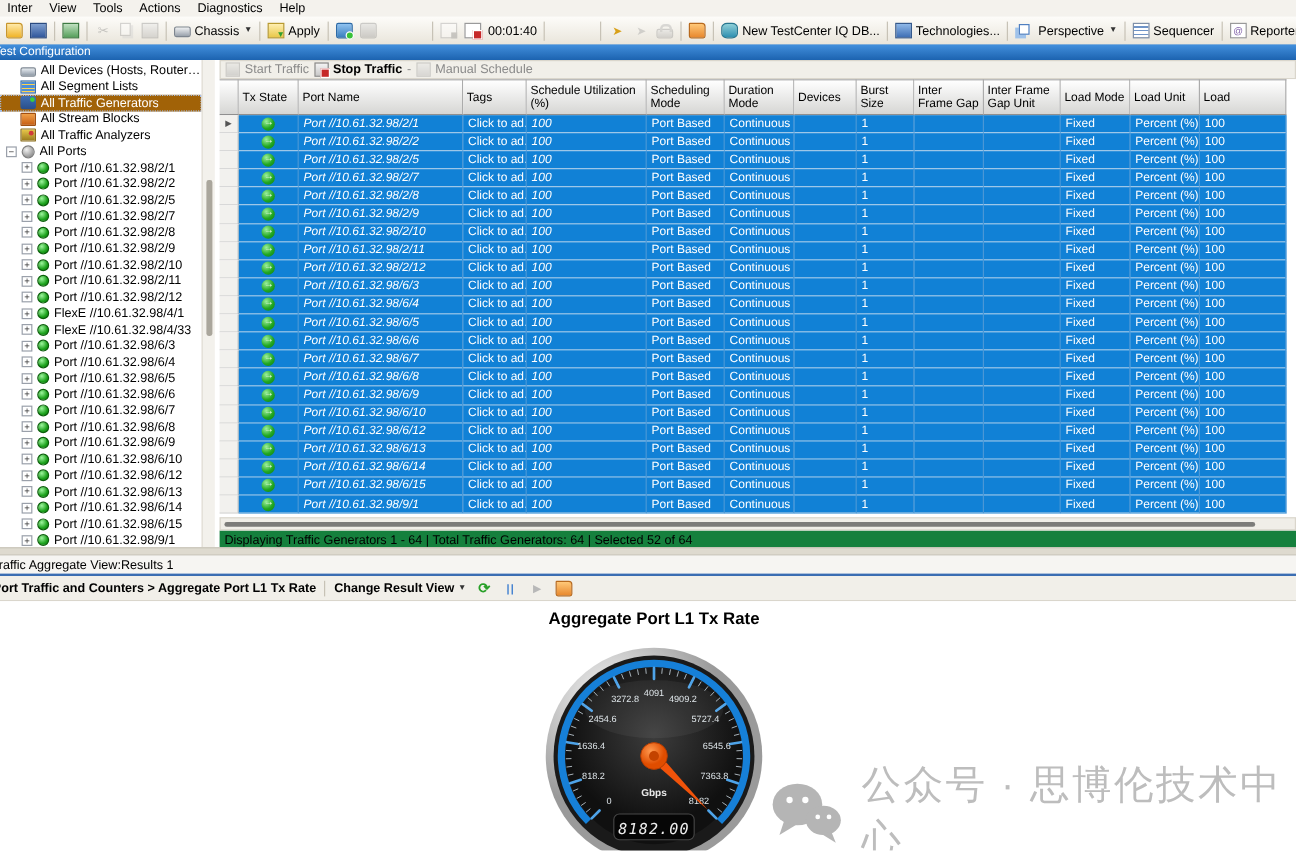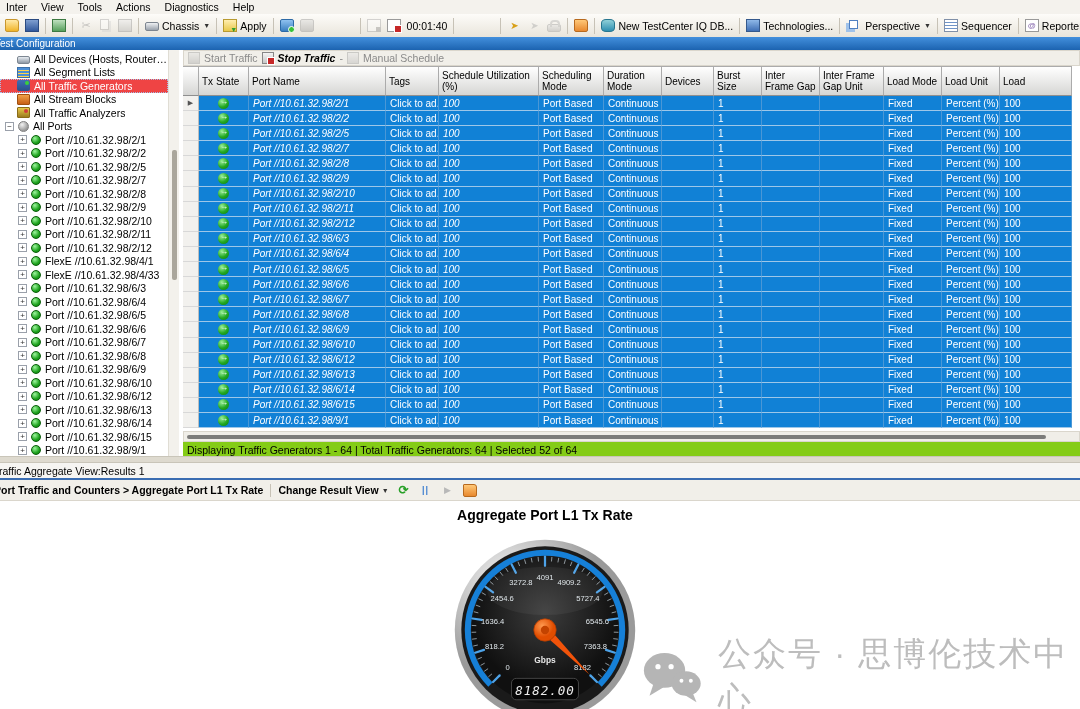--- a/index.html
+++ b/index.html
@@ -64,50 +64,50 @@
   .t-devices{background:linear-gradient(#e8edf2,#8d98a5);border:1px solid #7d8792;border-radius:2px;height:8px;margin-top:2px;}
   .t-segment{background:repeating-linear-gradient(#4d8fd6 0 2px,#ffd34d 2px 3px);border:1px solid #3b6fa8;}
   .t-generators{background:linear-gradient(#3f6fb5,#2a4f8a);border-radius:2px;position:relative;}
   .t-generators::after{content:"";position:absolute;width:4px;height:4px;border-radius:50%;background:#3ad03a;right:1px;top:1px;}
   .t-streams{background:linear-gradient(#f0a048,#c85f14);border:1px solid #a04f10;border-radius:1px;}
   .t-analyzers{background:linear-gradient(#e8c84a,#9c7c1e);border:1px solid #8a6c18;border-radius:1px;position:relative;}
   .t-analyzers::after{content:"";position:absolute;width:4px;height:4px;border-radius:50%;background:#d03a3a;right:1px;top:1px;}
   .t-ports{width:11px;height:11px;border-radius:50%;background:radial-gradient(circle at 35% 30%,#f2f2f2,#9a9a9a 70%);border:1px solid #808080;}
   .t-led{width:10px;height:10px;border-radius:50%;background:radial-gradient(circle at 35% 30%,#9df59d,#1da21d 60%,#0c7a0c);border:1px solid #0a5f0a;}
   .tree-label{overflow:hidden;text-overflow:ellipsis;}
-  .tree-sel{background:#ef4444;color:#fff;outline:1px dotted #a8c0e8;outline-offset:-1px;}
+  .tree-sel{background:#a16207;color:#fff;outline:1px dotted #a8c0e8;outline-offset:-1px;}
   .tree-scroll{top:50px;left:168px;width:11px;height:406px;background:#f3f1ec;border-left:1px solid #e0ddd4;box-sizing:border-box;}
   .tree-thumb{position:absolute;top:100px;left:3px;width:5px;height:130px;background:#aaa69c;border-radius:2px;}
 
   
   .right{top:50px;left:183px;width:897px;height:406px;border-radius:21px;}
   .table-toolbar{height:16px;background:#f1efe9;border:1px solid #dad6cc;display:flex;align-items:center;font-size:10.5px;gap:4px;padding-left:4px;box-sizing:border-box;}
   .ttl-dim{color:#8a8a8a;}
-  .ttl-on{color:#000;font-weight:bold;font-style:italic;}
+  .ttl-on{color:#000;font-weight:bold;}
   .tt-ic{width:12px;height:12px;flex:none;box-sizing:border-box;}
   .tt-start{background:linear-gradient(#cfe2f5,#7fa8d0);border:1px solid #6f94b8;}
   .tt-stop{background:linear-gradient(#f4f4f4,#c8c8c8);border:1px solid #888;position:relative;}
   .tt-stop::after{content:"";width:6px;height:6px;background:#c62828;position:absolute;right:-2px;bottom:-2px;border:1px solid #fff;}
   .tt-manual{background:linear-gradient(#e4e4e4,#b0b0b0);border:1px solid #909090;}
   .grid{background:#fff;}
   .grid-header{display:grid;height:30px;}
   .gh-cell{border-right:1px solid #ababab;border-top:1px solid #ababab;border-bottom:1px solid #8f8f8f;
            background:linear-gradient(#ffffff,#d6d6d4);font-size:10px;padding:1px 3px;display:flex;align-items:center;line-height:1.1;box-sizing:border-box;overflow:hidden;}
   .grid-row{display:grid;height:15.1px;}
   .gr-cell{background:#1181d6;color:#fff;font-size:10px;display:flex;align-items:center;padding-left:4px;
            border-right:1px solid #4a97d6;border-bottom:1px solid #9ec7e8;box-sizing:border-box;overflow:hidden;white-space:nowrap;}
   .gr-cell.it{font-style:italic;}
   .sel-cell{background:#f2f1ee;border-right:1px solid #bdbdbd;border-bottom:1px solid #d8d8d8;color:#555;
             font-size:7px;display:flex;align-items:center;justify-content:center;box-sizing:border-box;}
   .tx-cell{background:#1181d6;border-right:1px solid #4a97d6;border-bottom:1px solid #9ec7e8;display:flex;align-items:center;justify-content:center;box-sizing:border-box;}
   .tx-ic{width:11px;height:11px;border-radius:50%;background:radial-gradient(circle at 35% 30%,#9cf09c,#22a822 55%,#0e7d0e);position:relative;}
   .tx-ic::after{content:"→";color:#fff;font-size:8px;font-weight:bold;position:absolute;left:2px;top:-1px;}
   .hscroll{margin-top:3px;height:11px;background:#f0eee8;border:1px solid #dad6cc;position:relative;box-sizing:border-box;}
   .hthumb{position:absolute;left:3px;top:3px;width:96%;height:4px;background:#7c7c7a;border-radius:2px;}
-  .grid-status{height:16px;font-size:10.5px;padding-left:4px;display:flex;align-items:center;background:#84cc16;color:#000;}
+  .grid-status{height:16px;font-size:10.5px;padding-left:4px;display:flex;align-items:center;background:#15803d;color:#000;}
 
   
   .splitter{top:456px;left:0;right:0;height:7px;background:#dedacf;border-top:1px solid #c9c5b9;border-bottom:1px solid #c9c5b9;box-sizing:border-box;}
   .results-tab{top:463px;left:0;right:0;height:15px;background:#f6f5f2;font-size:10.5px;display:flex;align-items:center;overflow:hidden;}
   .results-tab span{display:inline-block;margin-left:-7px;white-space:nowrap;}
   .blue-line{top:478px;left:0;right:0;height:2px;background:#3a6db2;}
   .results-toolbar{top:480px;left:0;right:0;height:21px;background:#f1efe9;border-bottom:1px solid #dad6cc;
                    display:flex;align-items:center;font-size:10.5px;overflow:hidden;box-sizing:border-box;}
   .rt-bc{font-weight:bold;white-space:nowrap;margin-left:-6px;}
   .rt-sep{width:1px;height:13px;background:#c7c2b6;margin:0 7px;flex:none;}

